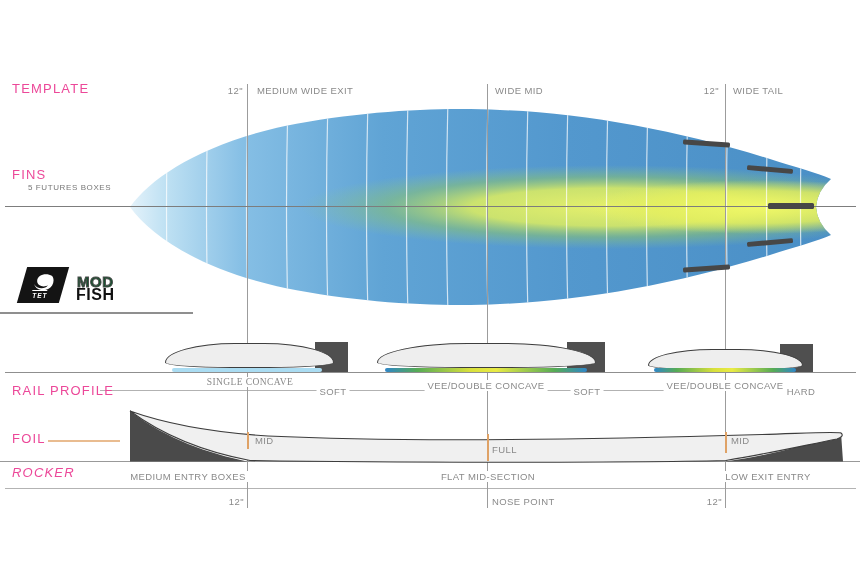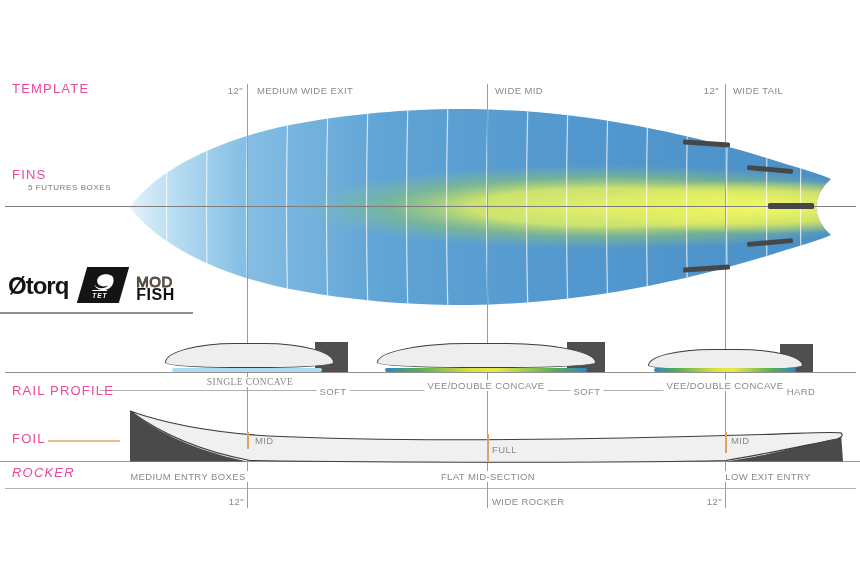--- a/index.html
+++ b/index.html
@@ -23,21 +23,21 @@
   .strip-vee{background:linear-gradient(90deg,#2f86c8 0%,#56ab55 16%,#d8e03c 42%,#e9eb45 55%,#56ab55 84%,#2f86c8 100%);}
   .tick{position:absolute;width:2px;background:#dfa266;z-index:5;}
   .accentline{position:absolute;height:2px;background:#e9bc90;z-index:4;}
   .brand{position:absolute;left:8px;top:267px;z-index:4;display:flex;align-items:flex-start;}
   .torq{font-size:24px;font-weight:bold;color:#141414;letter-spacing:-1px;line-height:38px;}
   .badge{width:42px;height:36px;background:#141414;transform:skewX(-16deg);margin-left:14px;
          position:relative;display:flex;flex-direction:column;align-items:center;justify-content:center;}
   .badge .tet{color:#fff;font-size:6.5px;font-style:italic;font-weight:bold;letter-spacing:1px;
               border-top:1px solid #fff;padding-top:1px;transform:skewX(16deg);}
   .model{margin-left:12px;line-height:13px;padding-top:8px;}
-  .model .mod{font-size:15px;font-weight:normal;color:#a16207;-webkit-text-stroke:1px #4a4a4a;letter-spacing:.5px;}
+  .model .mod{font-size:15px;font-weight:bold;color:#14532d;-webkit-text-stroke:1px #4a4a4a;letter-spacing:.5px;text-align:center;}
   .model .fish{font-size:16px;font-weight:700;color:#111;letter-spacing:.5px;}
   svg{position:absolute;left:0;}
 </style>
 </head>
 <body>
 
 <div class="canvas">
 
   <div class="vline" style="left:247px;top:84px;height:424px;"></div>
   <div class="vline" style="left:487px;top:84px;height:424px;"></div>
@@ -106,21 +106,20 @@
 
   <div class="hline" style="left:5px;top:206px;width:851px;background:#7d7d7d;"></div>
 
   <div class="finbox" style="left:683px;top:141px;width:47px;height:5px;transform:rotate(4deg);"></div>
   <div class="finbox" style="left:747px;top:167px;width:46px;height:5px;transform:rotate(5deg);"></div>
   <div class="finbox" style="left:768px;top:203px;width:46px;height:5.5px;"></div>
   <div class="finbox" style="left:747px;top:240px;width:46px;height:5px;transform:rotate(-5deg);"></div>
   <div class="finbox" style="left:683px;top:266px;width:47px;height:5px;transform:rotate(-4deg);"></div>
 
   <div class="brand">
-    <div class="torq"><span>Ø</span><span>torq</span></div>
     <div class="badge">
       <svg width="24" height="18" viewBox="0 0 24 18" style="position:relative;transform:skewX(16deg);">
         <path d="M20,4 C14,0 5,3 5,9 C5,14 12,16 16,13 C13,18 4,17 2,12 C3,17 10,20 16,17 C21,14.5 23,8 20,4 Z M19,7 a1.3,1.3 0 1,0 0.1,0 Z" fill="#fff"></path>
       </svg>
       <span class="tet">TET</span>
     </div>
     <div class="model">
       <div class="mod">MOD</div>
       <div class="fish">FISH</div>
     </div>
@@ -174,16 +173,16 @@
   <div class="lbl" style="left:492px;top:444px;z-index:5;">FULL</div>
   <div class="lbl" style="left:731px;top:435px;z-index:5;">MID</div>
 
   <div class="hdr" style="left:12px;top:465px;font-style:italic;">ROCKER</div>
   <div class="lbl c" style="left:188px;top:471px;">MEDIUM ENTRY BOXES</div>
   <div class="lbl c" style="left:488px;top:471px;">FLAT MID-SECTION</div>
   <div class="lbl c" style="left:768px;top:471px;">LOW EXIT ENTRY</div>
   <div class="hline" style="left:5px;top:488px;width:851px;background:#b3b3b3;z-index:1;"></div>
 
   <div class="lbl r" style="left:244px;top:496px;">12"</div>
-  <div class="lbl" style="left:492px;top:496px;">WIDE ROCKER</div>
+  <div class="lbl" style="left:492px;top:496px;">NOSE POINT</div>
   <div class="lbl r" style="left:722px;top:496px;">12"</div>
 
 </div>
 
 </body></html>

